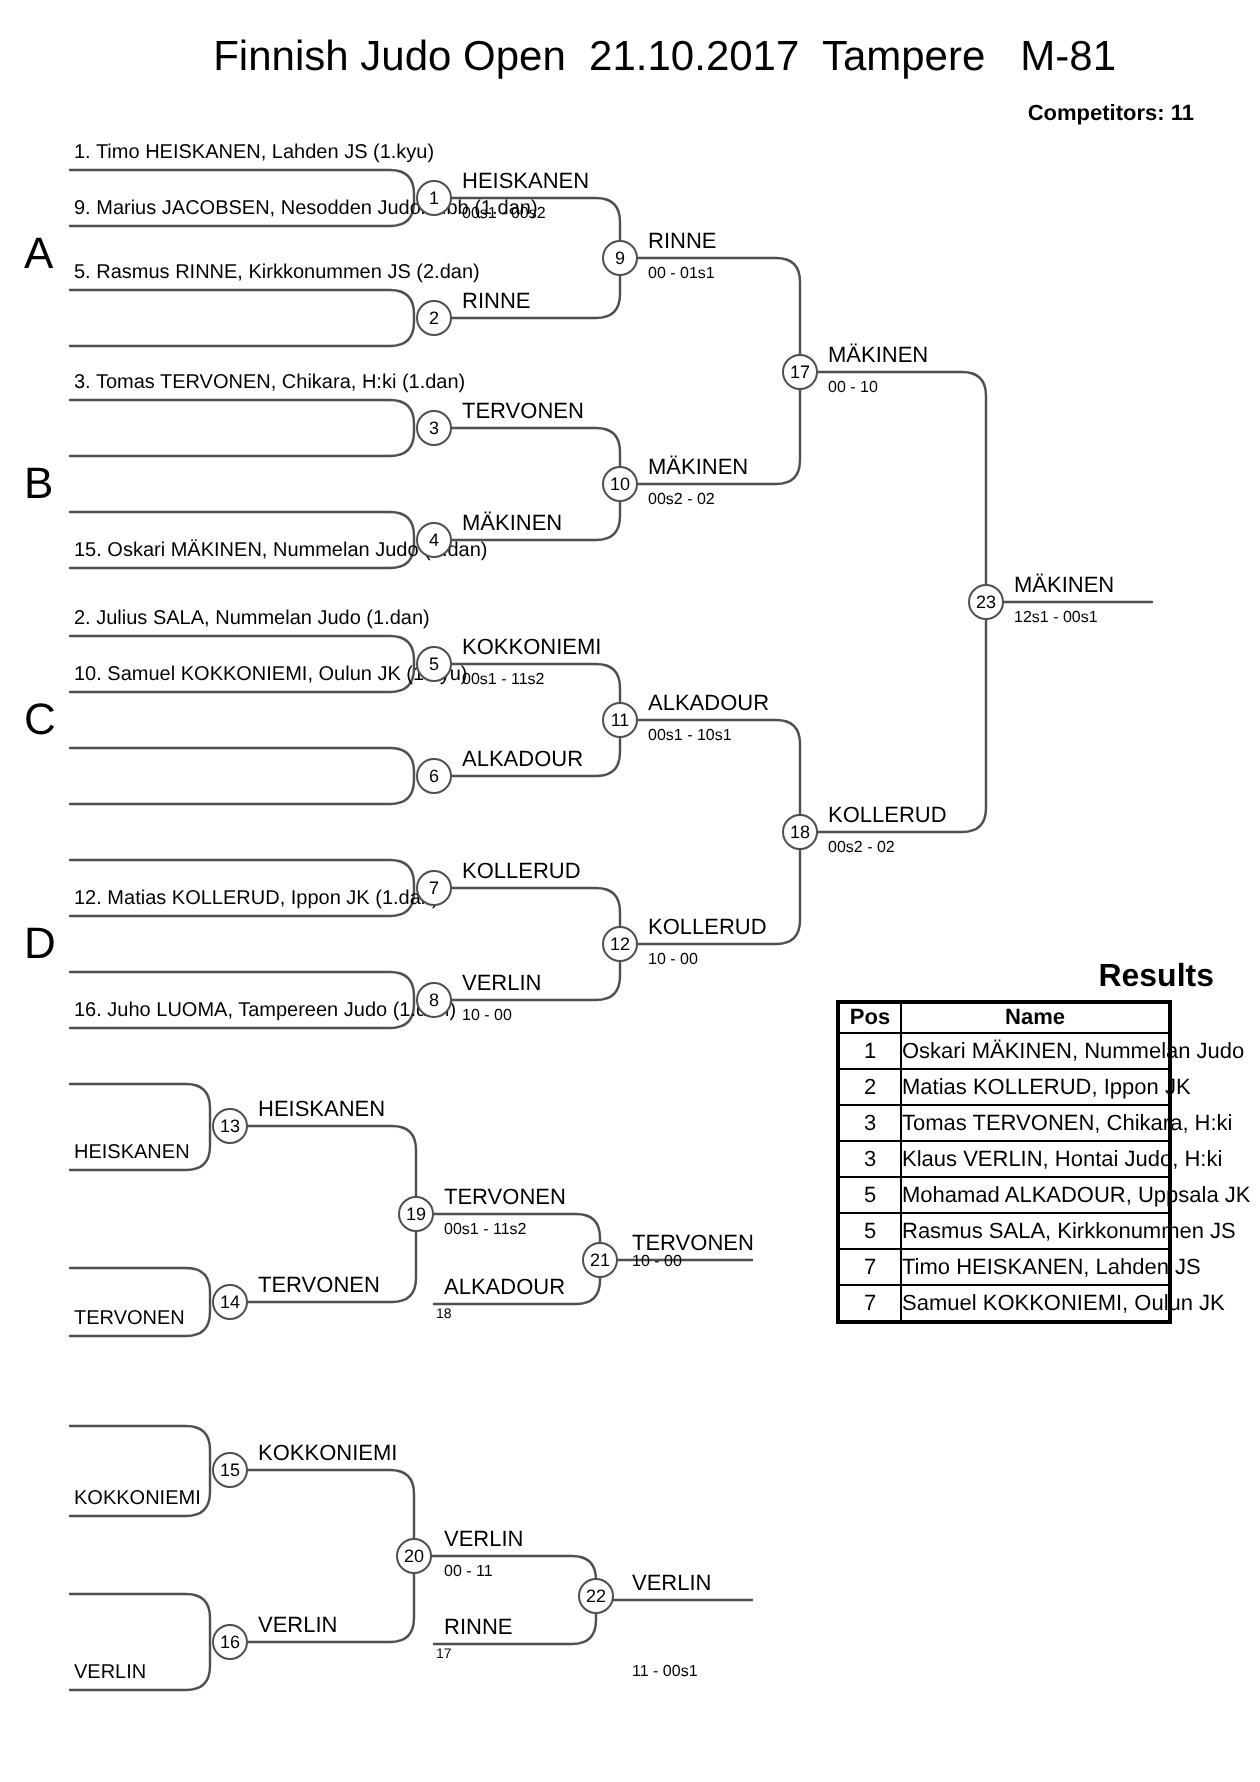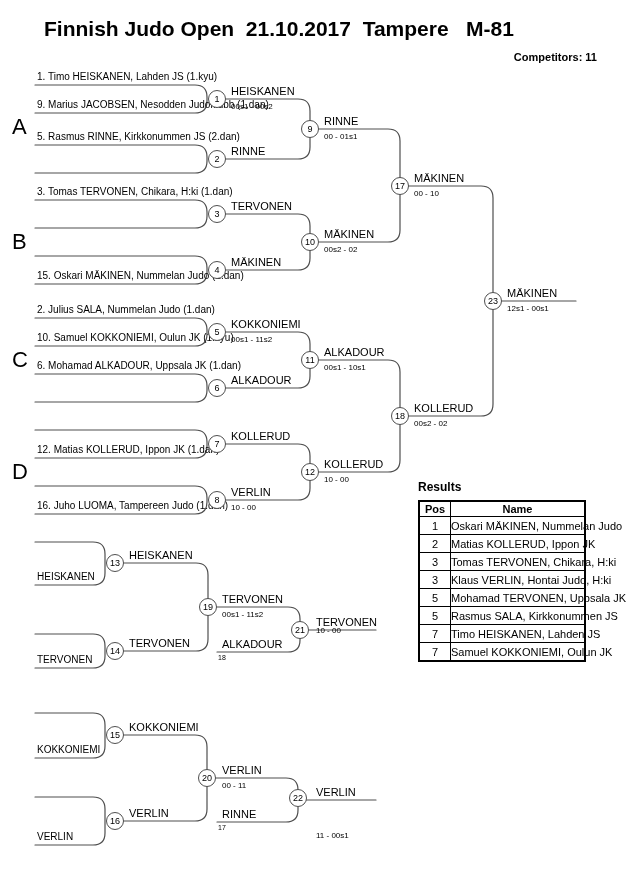--- a/index.html
+++ b/index.html
@@ -5,27 +5,27 @@
   html,body{margin:0;padding:0;background:#fff}
   .page{position:relative;width:630px;height:891px;background:#fff;overflow:hidden;
         font-family:"Liberation Sans",sans-serif;color:#000}
   svg.lines{position:absolute;left:0;top:0}
   .t{position:absolute;white-space:pre;line-height:1.15}
   .name{font-size:10px}
   .winner{font-size:11px}
   .score{font-size:8px}
   .ref{font-size:7px}
   .grp{font-size:22px}
-  .title{position:absolute;left:0;top:17px;width:558px;text-align:center;
-         font-size:21px;font-weight:bold;white-space:pre}
+  .title{position:absolute;left:0;top:17px;width:558px;text-align:right;
+         font-size:21px;font-weight:normal;white-space:pre}
   .comp{position:absolute;top:51px;right:33px;font-size:11px;font-weight:bold}
   .mc{position:absolute;width:16px;height:16px;border:1px solid #4f4f4f;border-radius:50%;
       background:#fff;font-size:9px;line-height:16px;text-align:center;z-index:5}
-  .results-title{position:absolute;left:418px;top:480px;width:189px;text-align:left;
-                 font-size:12px;font-weight:bold}
+  .results-title{position:absolute;left:418px;top:480px;width:189px;text-align:right;
+                 font-size:16px;font-weight:bold}
   table.results{position:absolute;left:418px;top:500px;width:168px;border-collapse:collapse;
                 table-layout:fixed;border:2px solid #000}
   table.results th,table.results td{border:1px solid #000;font-size:11px;padding:0;height:17px}
   table.results th{font-weight:bold;text-align:center;height:14px}
   th.pos-col{width:30px}
   td.pos-cell{text-align:center}
   td.name-cell{padding-left:5px;white-space:nowrap;overflow:visible}
 </style>
 </head>
 <body>
@@ -88,21 +88,20 @@
   <div class="t grp" style="left:12px;top:347px">C</div>
   <div class="t grp" style="left:12px;top:459px">D</div>
 
   <div class="t name" style="left:37px;top:71px">1. Timo HEISKANEN, Lahden JS (1.kyu)</div>
   <div class="t name" style="left:37px;top:99px">9. Marius JACOBSEN, Nesodden Judoklubb (1.dan)</div>
   <div class="t name" style="left:37px;top:131px">5. Rasmus RINNE, Kirkkonummen JS (2.dan)</div>
   <div class="t name" style="left:37px;top:186px">3. Tomas TERVONEN, Chikara, H:ki (1.dan)</div>
   <div class="t name" style="left:37px;top:270px">15. Oskari MÄKINEN, Nummelan Judo (1.dan)</div>
   <div class="t name" style="left:37px;top:304px">2. Julius SALA, Nummelan Judo (1.dan)</div>
   <div class="t name" style="left:37px;top:332px">10. Samuel KOKKONIEMI, Oulun JK (1.kyu)</div>
-  <div class="t name" style="left:37px;top:360px">6. Mohamad ALKADOUR, Uppsala JK (1.dan)</div>
   <div class="t name" style="left:37px;top:444px">12. Matias KOLLERUD, Ippon JK (1.dan)</div>
   <div class="t name" style="left:37px;top:500px">16. Juho LUOMA, Tampereen Judo (1.dan)</div>
 
   <div class="t winner" style="left:231px;top:85px">HEISKANEN</div>
   <div class="t score" style="left:231px;top:102px">00s1 - 00s2</div>
   <div class="t winner" style="left:231px;top:145px">RINNE</div>
   <div class="t winner" style="left:231px;top:200px">TERVONEN</div>
   <div class="t winner" style="left:231px;top:256px">MÄKINEN</div>
   <div class="t winner" style="left:231px;top:318px">KOKKONIEMI</div>
   <div class="t score" style="left:231px;top:335px">00s1 - 11s2</div>
@@ -194,21 +193,21 @@
       <tr>
         <td class="pos-cell">3</td>
         <td class="name-cell">Tomas TERVONEN, Chikara, H:ki</td>
       </tr>
       <tr>
         <td class="pos-cell">3</td>
         <td class="name-cell">Klaus VERLIN, Hontai Judo, H:ki</td>
       </tr>
       <tr>
         <td class="pos-cell">5</td>
-        <td class="name-cell">Mohamad TERVONEN, Uppsala JK</td>
+        <td class="name-cell">Mohamad ALKADOUR, Uppsala JK</td>
       </tr>
       <tr>
         <td class="pos-cell">5</td>
         <td class="name-cell">Rasmus SALA, Kirkkonummen JS</td>
       </tr>
       <tr>
         <td class="pos-cell">7</td>
         <td class="name-cell">Timo HEISKANEN, Lahden JS</td>
       </tr>
       <tr>

